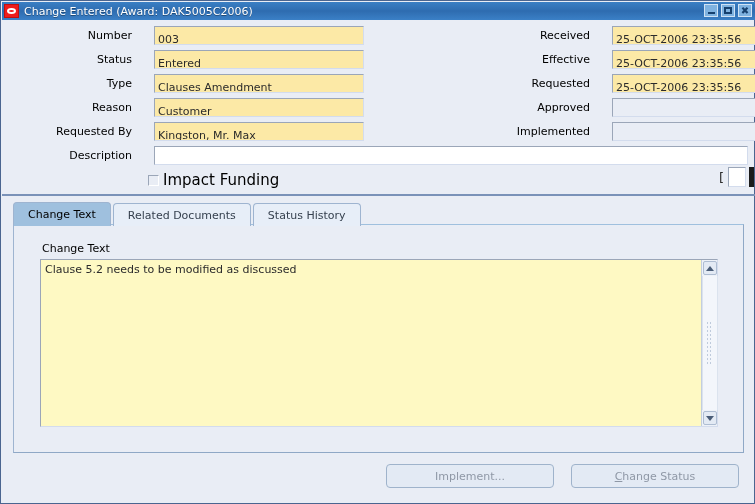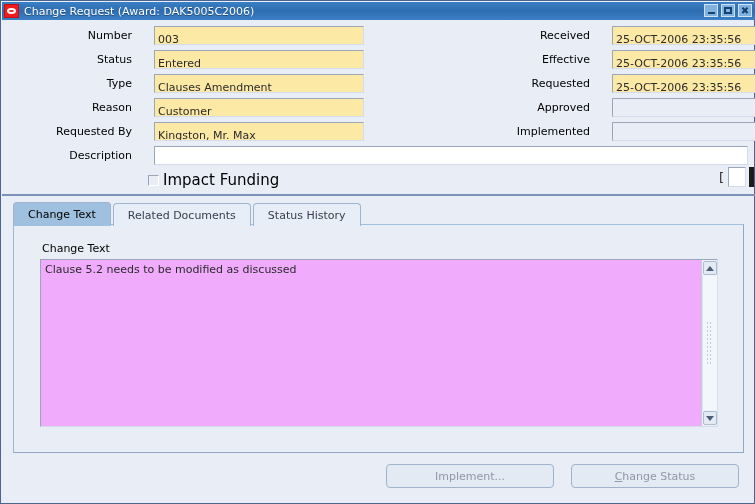--- a/index.html
+++ b/index.html
@@ -93,21 +93,21 @@
   .tab.inactive{background:#e7eef8;color:#36414f;}
   .tabpanel{
     position:absolute;left:12px;top:223px;width:731px;height:229px;
     background:#e9edf5;box-sizing:border-box;
     border-top:1px solid #9fc0de;border-left:1px solid #9eb4d0;
     border-right:1px solid #8fa8c6;border-bottom:1px solid #8fa8c6;
   }
   .ct-label{position:absolute;left:28px;top:17px;font-size:11px;color:#000;}
   .ta-wrap{
     position:absolute;left:26px;top:34px;width:678px;height:168px;
-    background:#f0abfc;box-sizing:border-box;
+    background:#fef9c3;box-sizing:border-box;
     border-top:1px solid #9ba6b8;border-left:1px solid #9ba6b8;
     border-right:1px solid #d3dced;border-bottom:1px solid #d3dced;
     display:flex;
   }
   .ta-text{
     flex:1;font-size:11px;color:#2b2b2b;padding:3px 4px;line-height:14px;
     white-space:pre-wrap;overflow:hidden;
   }
   
   .vscroll{
@@ -148,21 +148,21 @@
 </style>
 </head>
 <body>
 
 <div class="window">
 
   <div class="titlebar">
     <div class="oracle-icon">
       <div class="ring"></div>
     </div>
-    <div class="title-text">Change Request (Award: DAK5005C2006)</div>
+    <div class="title-text">Change Entered (Award: DAK5005C2006)</div>
     <div class="win-btns">
       <div class="win-btn wb-min">
           <i></i>
         </div>
       <div class="win-btn wb-max">
           <i></i>
         </div>
       <div class="win-btn wb-close">✖</div>
     </div>
   </div>

